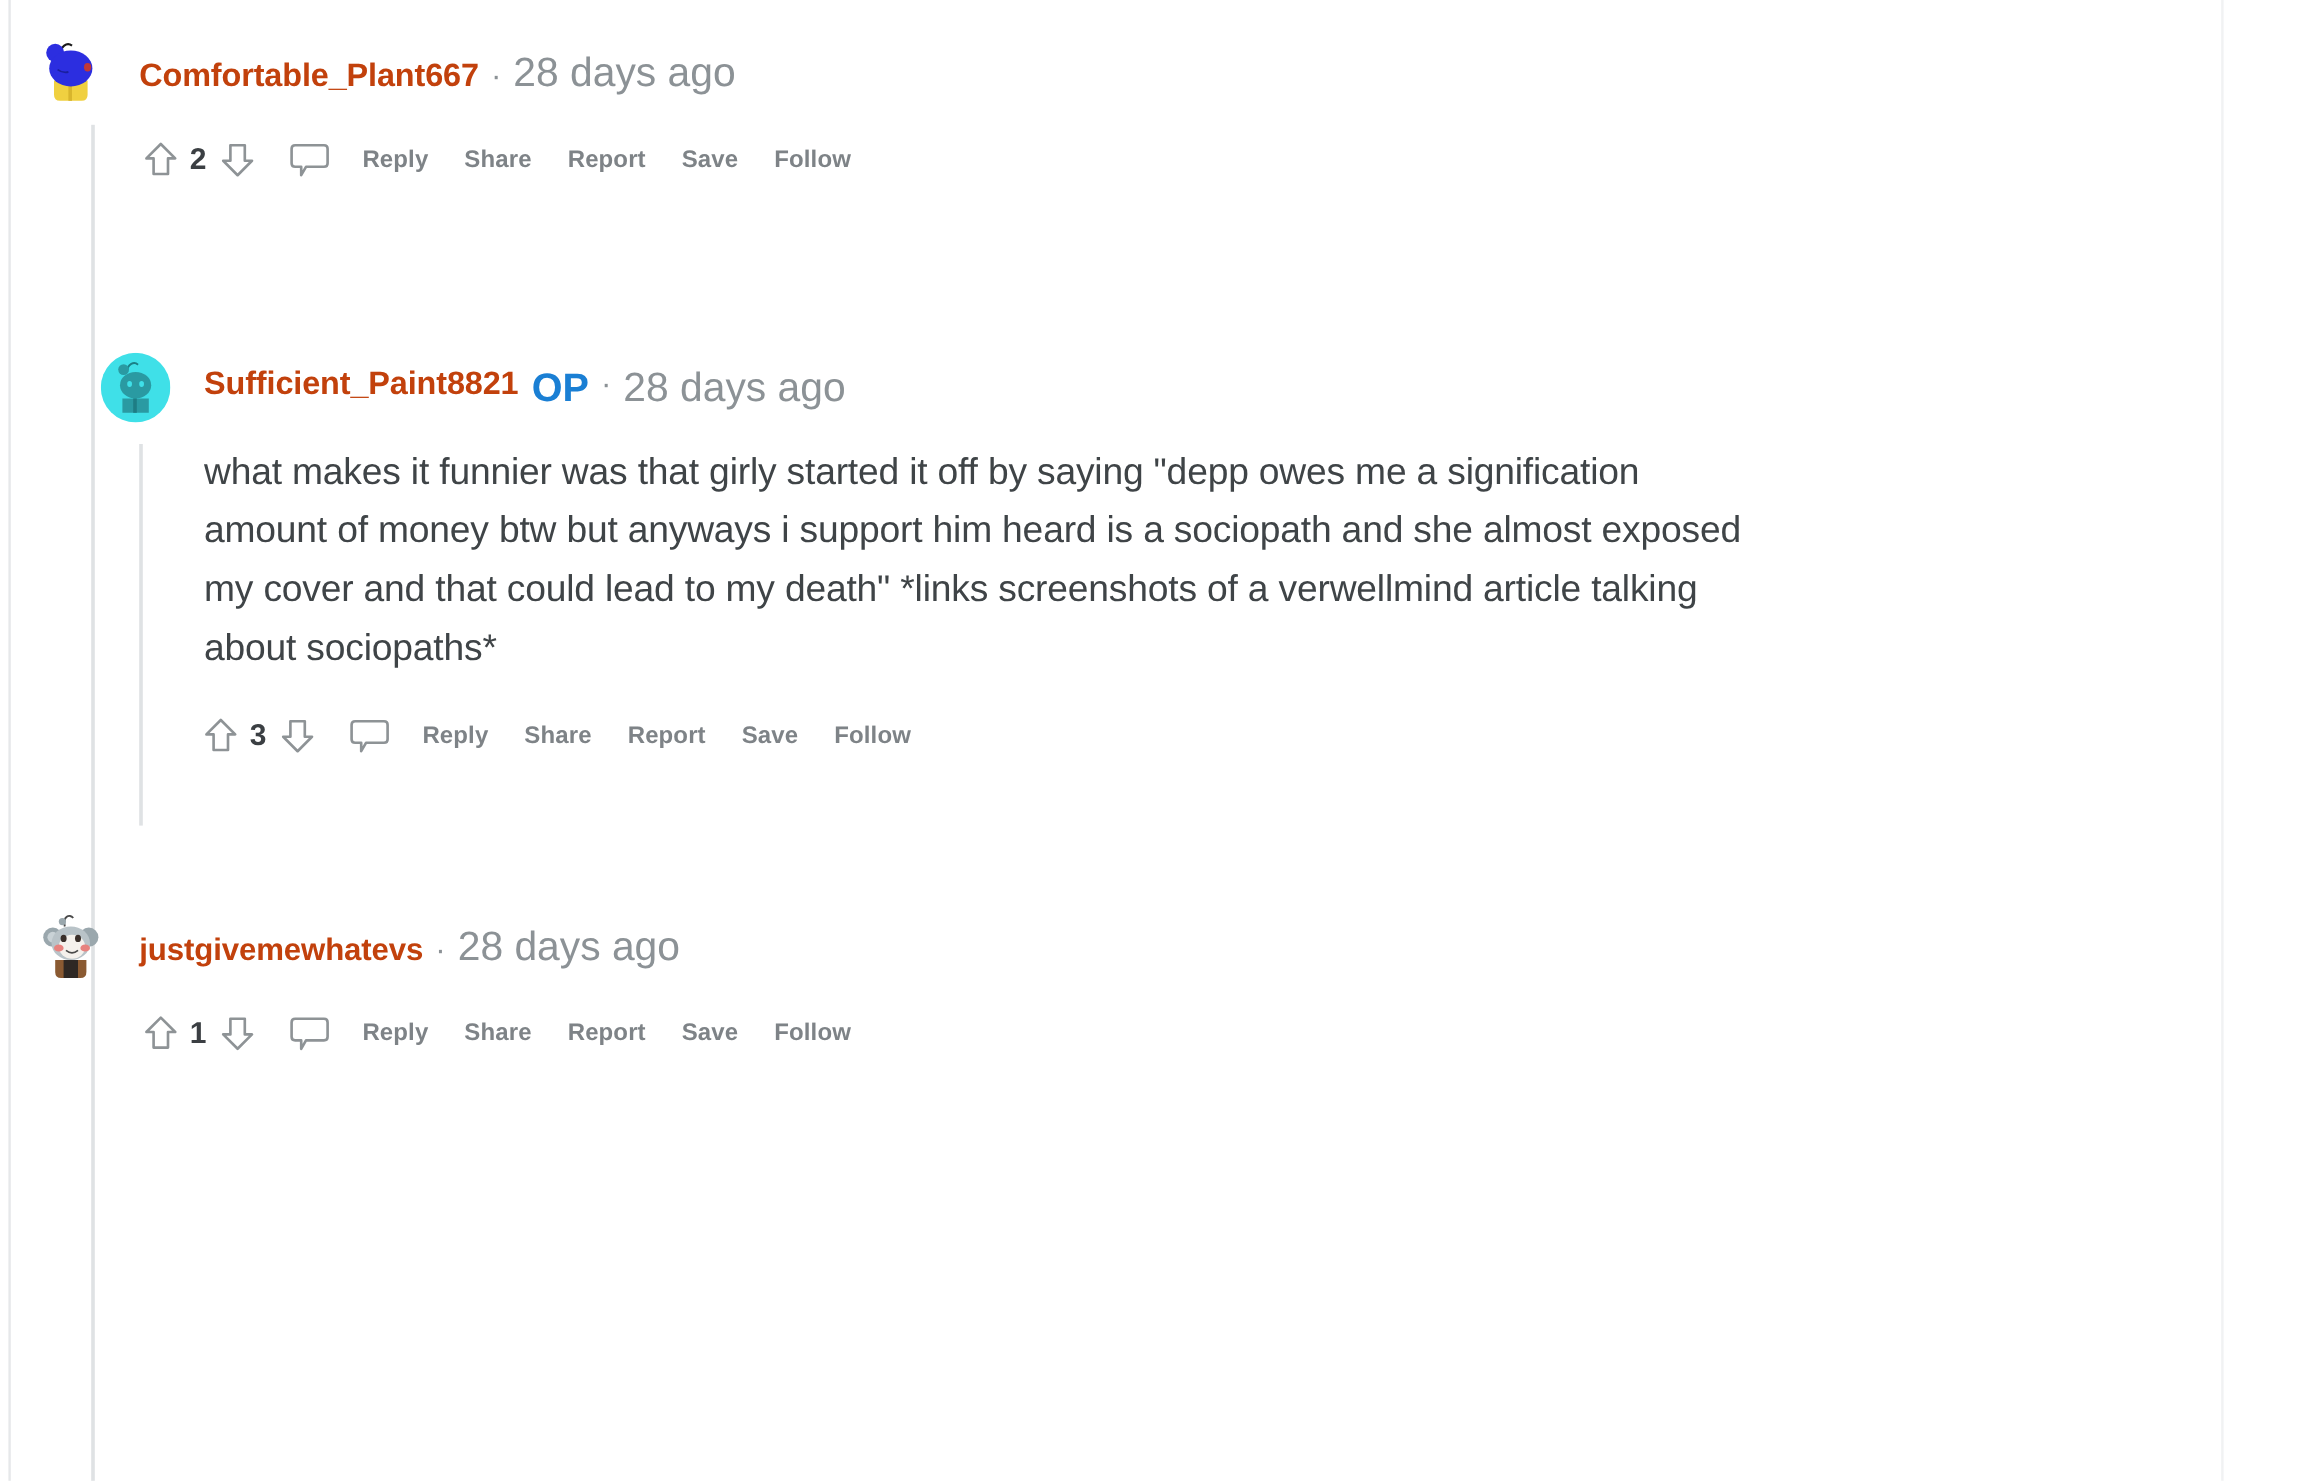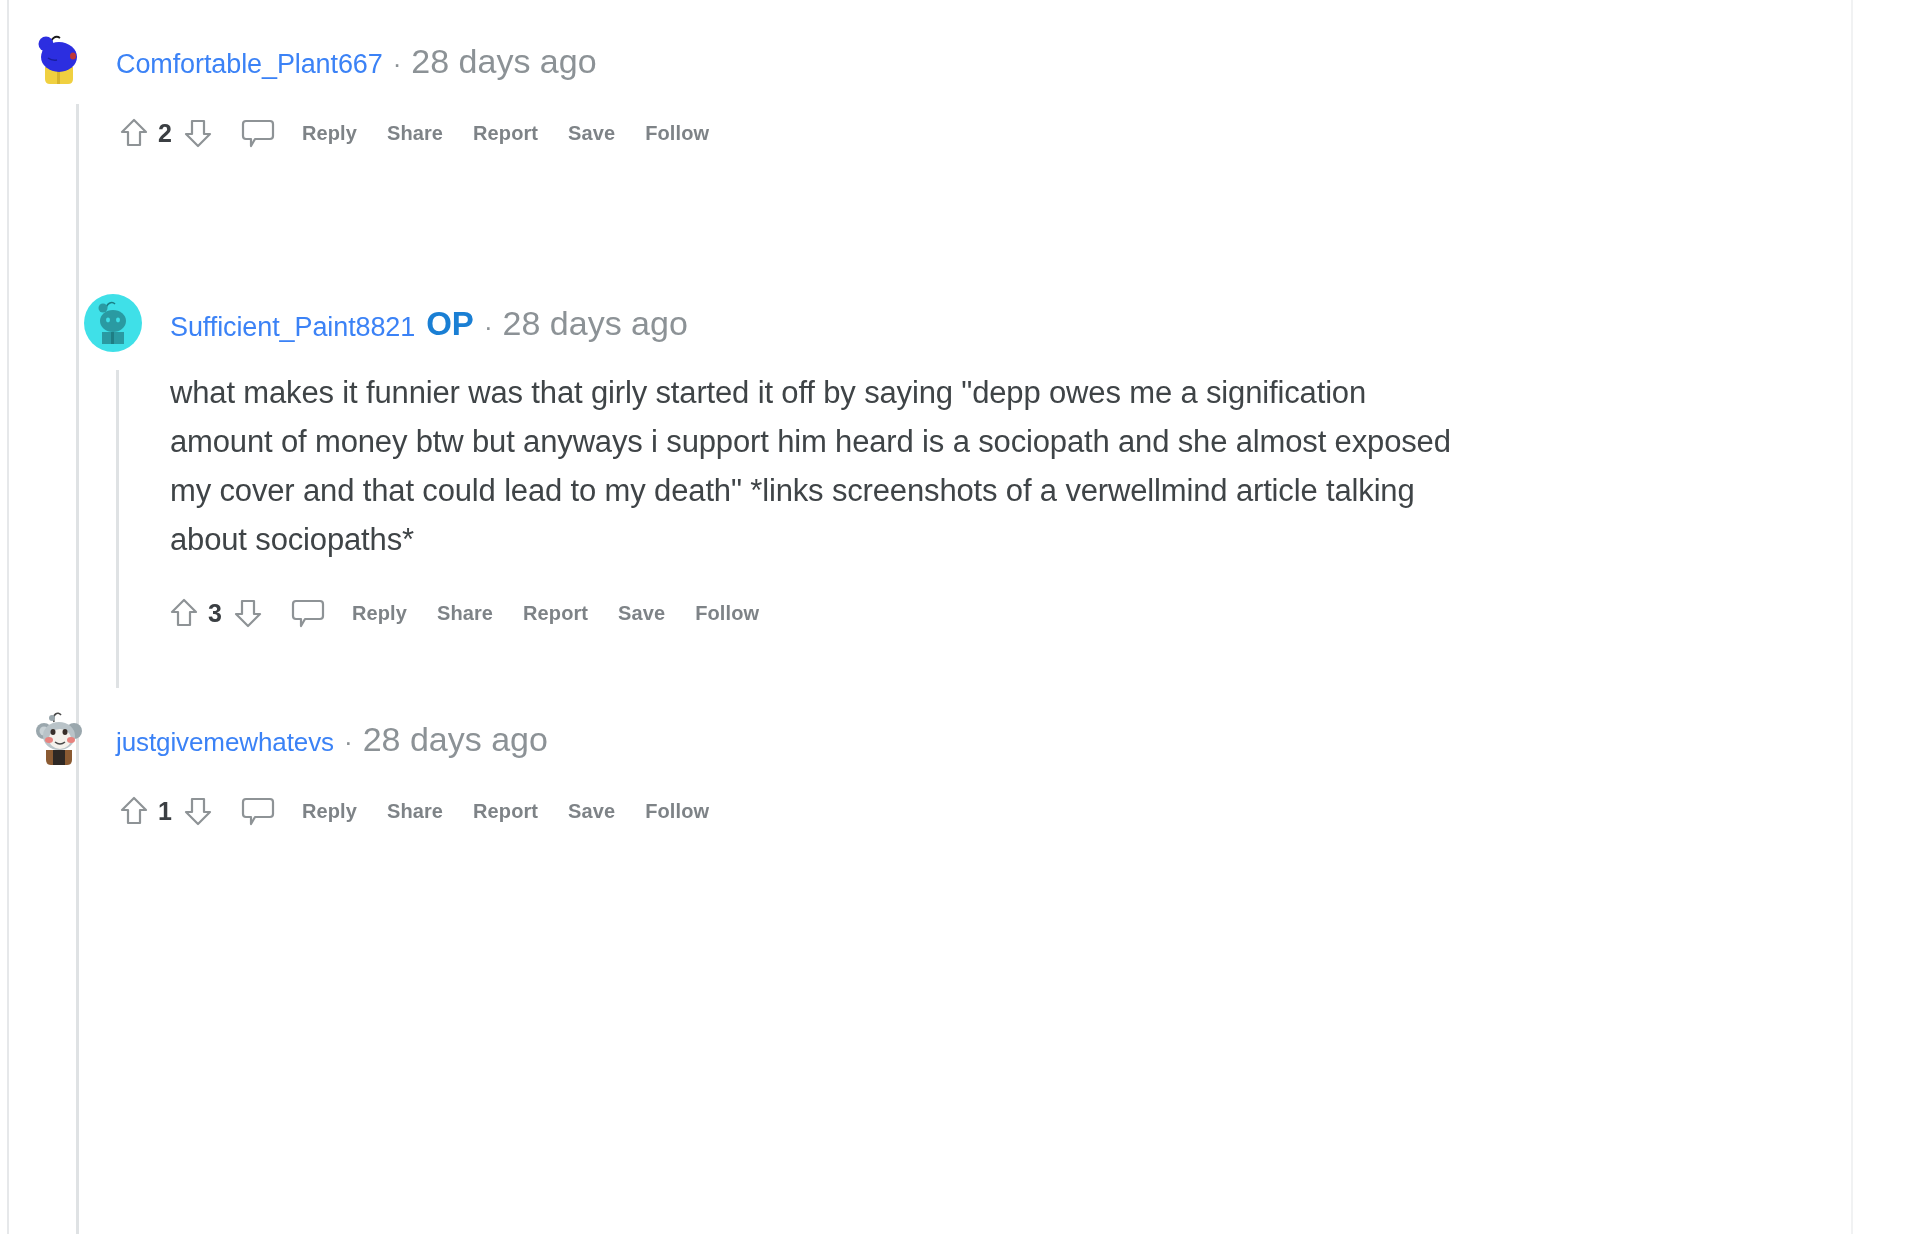--- a/index.html
+++ b/index.html
@@ -52,22 +52,22 @@
   .avatar {
     width: 58px;
     height: 58px;
     border-radius: 50%;
     flex: 0 0 58px;
     position: relative;
     overflow: visible;
   }
   .username {
     font-size: 27px;
-    font-weight: 400;
-    color: #3b82f6;
+    font-weight: 700;
+    color: #c2410c;
     letter-spacing: -0.1px;
     white-space: nowrap;
   }
   .op-badge {
     font-size: 33px;
     font-weight: 700;
     color: #1a7fd4;
     margin-left: 11px;
     white-space: nowrap;
   }
@@ -217,21 +217,21 @@
           <circle cx="29" cy="29" r="29" fill="#3fe0e8"></circle>
           <path d="M22 16 C22 9, 28 7, 31 10" stroke="#1b7f86" stroke-width="1.6" fill="none"></path>
           <circle cx="19" cy="14" r="4.5" fill="#2a9aa2"></circle>
           <ellipse cx="29" cy="27" rx="13" ry="11" fill="#2a9aa2"></ellipse>
           <path d="M18 38 h22 v12 h-22 z" fill="#2a9aa2"></path>
           <rect x="27" y="38" width="3" height="12" fill="#1e7d84"></rect>
           <ellipse cx="24" cy="26" rx="2" ry="2.4" fill="#3fe0e8"></ellipse>
           <ellipse cx="34" cy="26" rx="2" ry="2.4" fill="#3fe0e8"></ellipse>
         </svg>
       </div>
-      <div style="display:flex;align-items:flex-end;margin-left:28px;">
+      <div style="display:flex;align-items:flex-start;margin-left:28px;">
         <span class="username">Sufficient_Paint8821</span>
         <span class="op-badge">OP</span>
         <span class="meta-dot">·</span>
         <span class="timestamp">28 days ago</span>
       </div>
     </div>
 
     <div class="comment-body" style="margin-left:86px; margin-top:22px; width:1300px;">what makes it funnier was that girly started it off by saying "depp owes me a signification amount of money btw but anyways i support him heard is a sociopath and she almost exposed my cover and that could lead to my death" *links screenshots of a verwellmind article talking about sociopaths*</div>
 
     <div class="actions" style="margin-left:80px; margin-top:26px;">
@@ -254,21 +254,21 @@
         </svg>
       </div>
       <span class="action-link first">Reply</span>
       <span class="action-link">Share</span>
       <span class="action-link">Report</span>
       <span class="action-link">Save</span>
       <span class="action-link">Follow</span>
     </div>
   </div>
 
-  <div class="comment" style="left:30px; top:716px; width:1800px;">
+  <div class="comment" style="left:30px; top:766px; width:1800px;">
 
     <div class="comment-header">
       <div class="avatar" style="margin-top:-4px;">
         <svg class="snoo-wrap" viewBox="0 0 58 58" aria-hidden="true">
           <path d="M24 14 C22 6, 28 3, 31 7" stroke="#4a4a4a" stroke-width="1.6" fill="none"></path>
           <circle cx="22" cy="10" r="3" fill="#9aa7ad"></circle>
 
           <circle cx="14" cy="23" r="8" fill="#9aa7ad"></circle>
           <circle cx="44" cy="23" r="8" fill="#9aa7ad"></circle>
           <circle cx="14" cy="23" r="4.5" fill="#c9d2d6"></circle>

